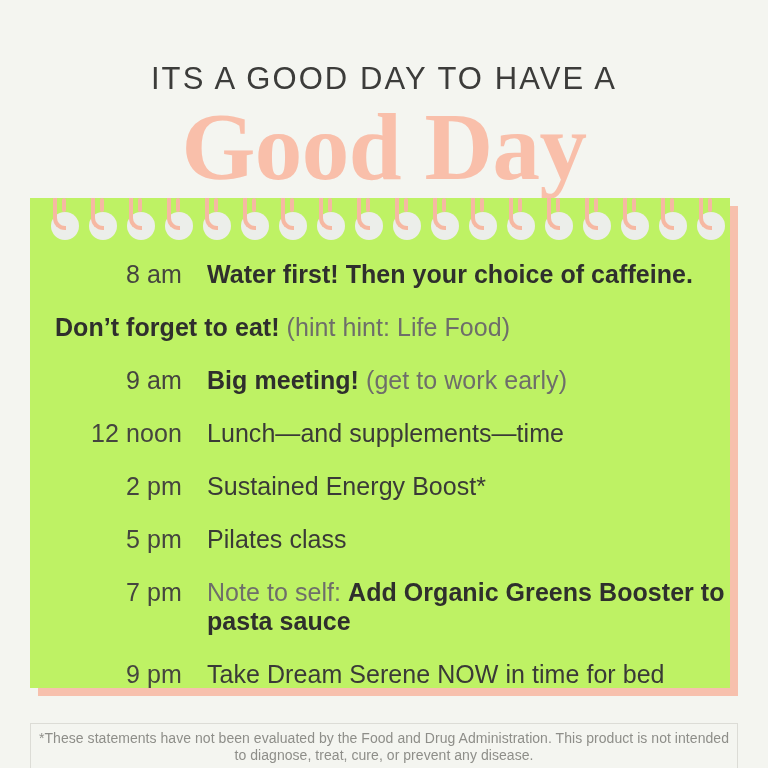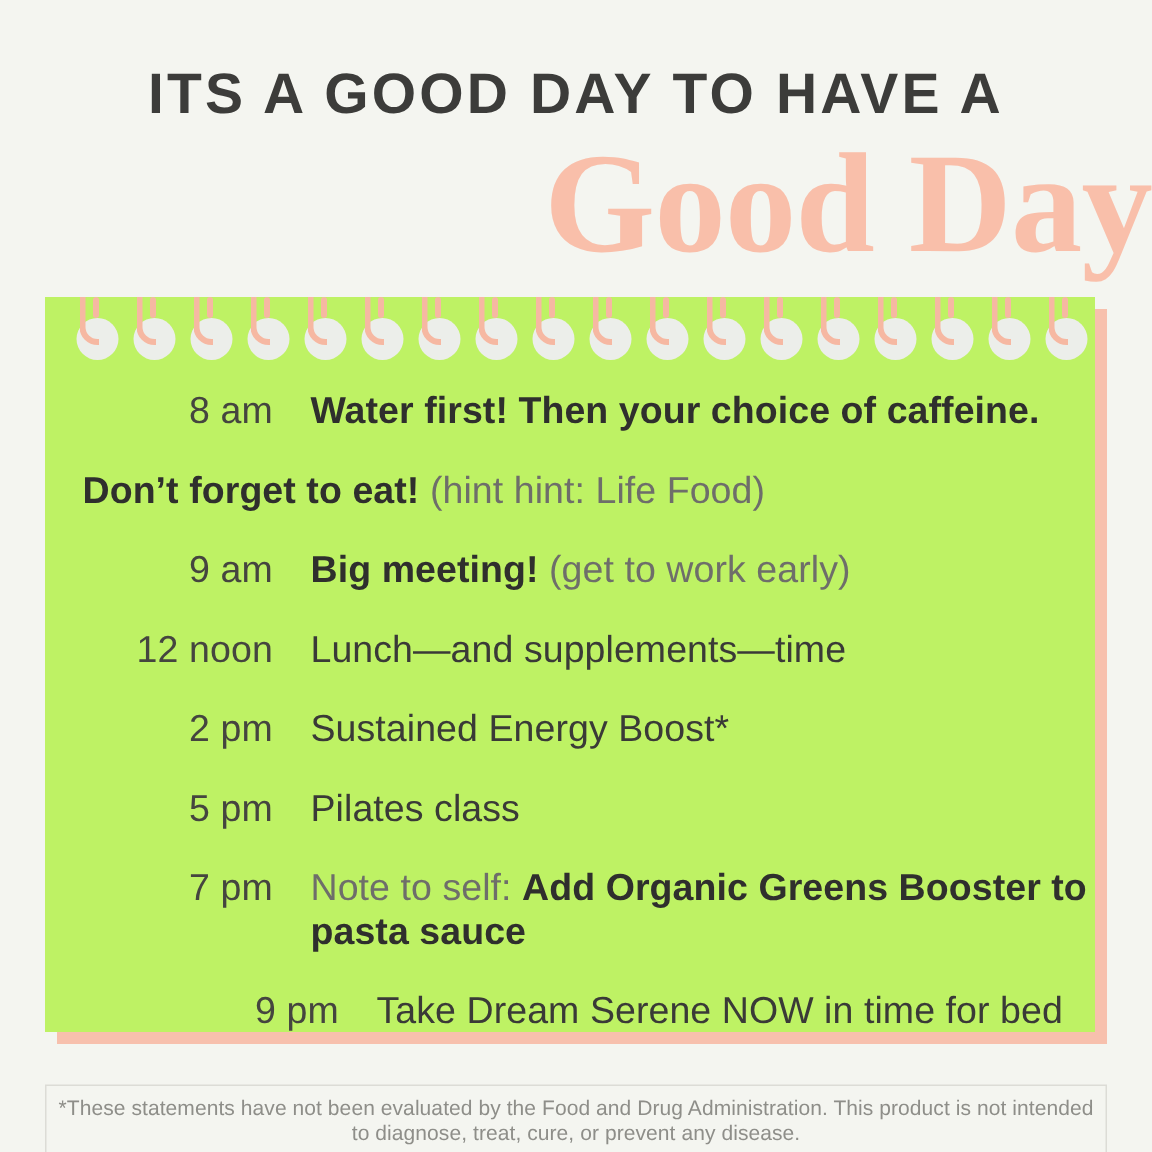--- a/index.html
+++ b/index.html
@@ -18,38 +18,37 @@
   
   .heading {
     position: absolute;
     top: 0;
     left: 0;
     width: 768px;
     text-align: center;
   }
   .headline-top {
     margin: 0;
-    padding-top: 44px;
+    padding-top: 63px;
     font-family: "Liberation Sans", sans-serif;
-    font-size: 38px;
-    font-weight: 700;
+    font-size: 31px;
+    font-weight: 400;
     letter-spacing: 2.1px;
     color: #3c3c3a;
     line-height: 1;
   }
   .headline-script {
     margin: 0;
     padding-top: 6px;
     font-family: "Liberation Serif", serif;
     font-size: 95px;
     font-weight: 700;
     color: #f9bfaa;
     line-height: 1.0;
     letter-spacing: -0.5px;
-    text-align: right;
   }
 
   
   .card-wrap {
     position: absolute;
     left: 30px;
     top: 198px;
     width: 700px;
     height: 490px;
   }
@@ -124,21 +123,21 @@
     position: absolute;
     left: 0;
     top: 62px;
     width: 700px;
   }
   .row {
     display: flex;
     align-items: flex-start;
     margin-bottom: 24px;
   }
-  .row:last-child { margin-bottom: 0; padding-left: 44px; }
+  .row:last-child { margin-bottom: 0; }
   .time {
     flex: 0 0 152px;
     text-align: right;
     font-size: 25px;
     font-weight: 400;
     color: #45453f;
     line-height: 1.16;
     letter-spacing: 0.1px;
   }
   .task {

